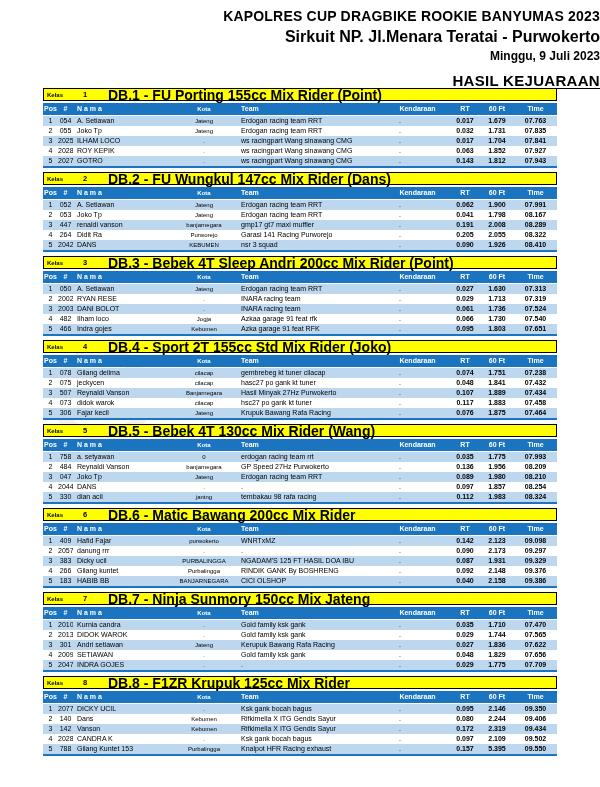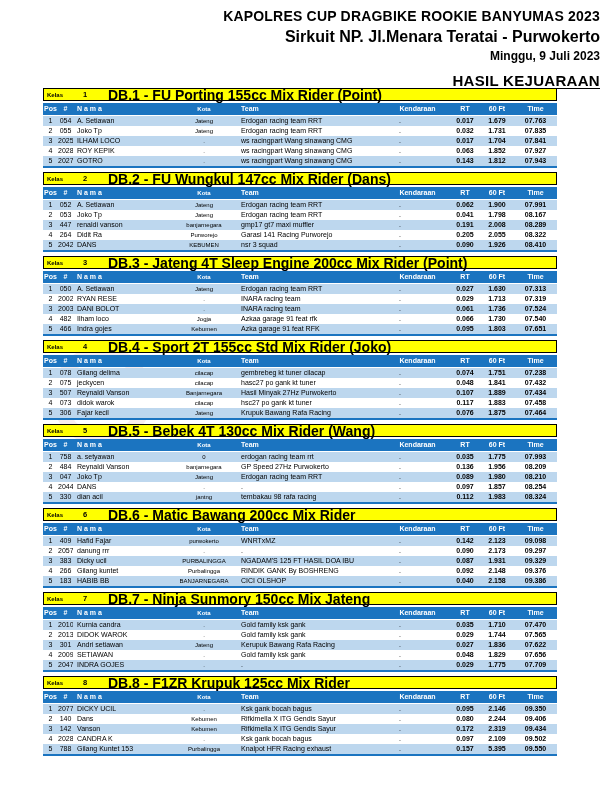--- a/index.html
+++ b/index.html
@@ -227,21 +227,21 @@
           <div class="cell col-ft60">1.926</div>
           <div class="cell col-time">08.410</div>
         </div>
       </div>
   </div>
 
   <div class="class-block">
     <div class="kelas-bar">
       <span class="kelas-label">Kelas</span>
       <span class="kelas-number">3</span>
-      <span class="class-title">DB.3 - Jateng 4T Sleep Engine 200cc Mix Rider (Point)</span>
+      <span class="class-title">DB.3 - Bebek 4T Sleep Andri 200cc Mix Rider (Point)</span>
     </div>
     <div class="header-row">
         <div class="cell col-pos">Pos</div>
         <div class="cell col-num">#</div>
         <div class="cell col-nama">N a m a</div>
         <div class="cell col-kota">Kota</div>
         <div class="cell col-team">Team</div>
         <div class="cell col-kendaraan">Kendaraan</div>
         <div class="cell col-rt">RT</div>
         <div class="cell col-ft60">60 Ft</div>

